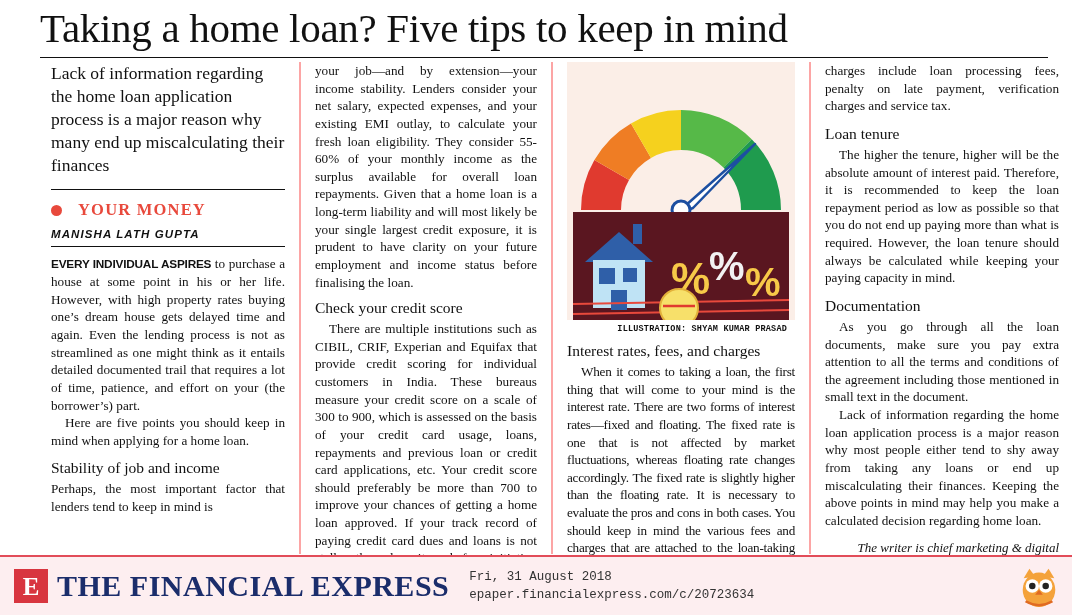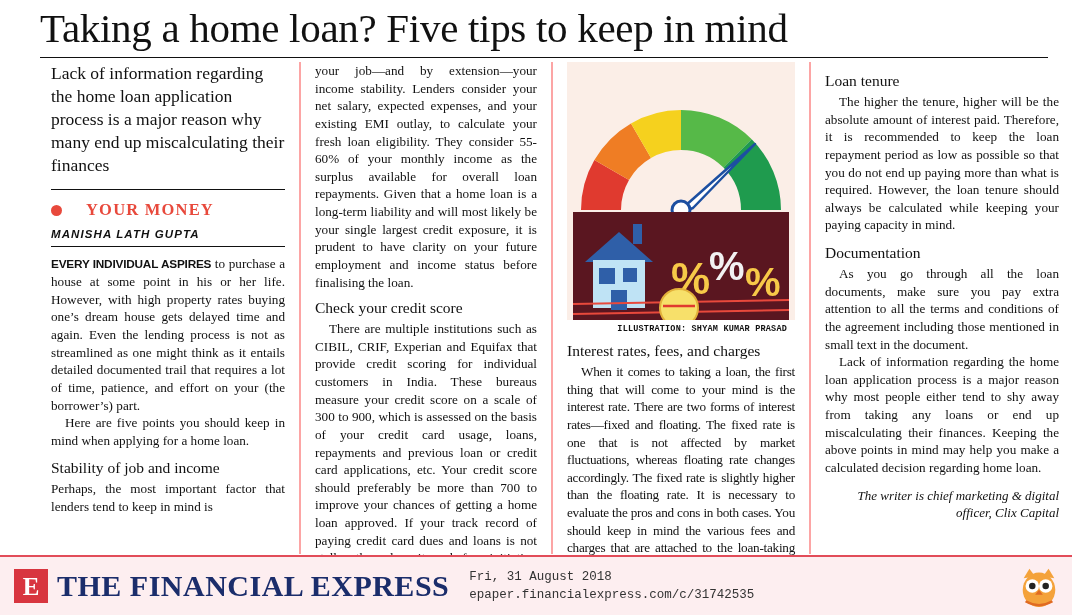--- a/index.html
+++ b/index.html
@@ -55,21 +55,21 @@
   .standfirst {
     font-family: "Liberation Serif", serif;
     font-size: 17.5px;
     line-height: 1.32;
     color: #111;
     margin-bottom: 12px;
   }
   .sf-rule { border-top: 1px solid #111; margin: 6px 0 10px 0; }
 
   .kicker {
-    display: flex; align-items: center; gap: 24px;
+    display: flex; align-items: center; gap: 16px;
     margin-bottom: 8px;
   }
   .kicker .dot {
     width: 11px; height: 11px; border-radius: 50%;
     background: #e8493c; display: inline-block;
   }
   .kicker .kicker-text {
     font-family: "Liberation Serif", serif;
     font-weight: bold;
     font-size: 16.5px;
@@ -267,38 +267,39 @@
           <circle cx="120" cy="246" r="19" fill="#f7e06a" stroke="#e3b13a" stroke-width="2"></circle>
           <line x1="104" y1="244" x2="136" y2="244" stroke="#e03a2f" stroke-width="2.5"></line>
         </svg>
       </div>
       <div class="illo-credit">ILLUSTRATION: SHYAM KUMAR PRASAD</div>
       <h3 class="subhead first" style="margin-top:8px">Interest rates, fees, and charges</h3>
       <p class="body tight" style="text-indent:14px">When it comes to taking a loan, the first thing that will come to your mind is the interest rate. There are two forms of interest rates—fixed and floating. The fixed rate is one that is not affected by market fluctuations, whereas floating rate changes accordingly. The fixed rate is slightly higher than the floating rate. It is necessary to evaluate the pros and cons in both cases. You should keep in mind the various fees and charges that are attached to the loan-taking process. Some of these fees and</p>
     </div>
 
     <div class="col col4">
+      <p class="body">charges include loan processing fees, penalty on late payment, verification charges and service tax.</p>
       <h3 class="subhead">Loan tenure</h3>
       <p class="body" style="text-indent:14px">The higher the tenure, higher will be the absolute amount of interest paid. Therefore, it is recommended to keep the loan repayment period as low as possible so that you do not end up paying more than what is required. However, the loan tenure should always be calculated while keeping your paying capacity in mind.</p>
       <h3 class="subhead">Documentation</h3>
       <p class="body" style="text-indent:14px">As you go through all the loan documents, make sure you pay extra attention to all the terms and conditions of the agreement including those mentioned in small text in the document.</p>
       <p class="body" style="text-indent:14px">Lack of information regarding the home loan application process is a major reason why most people either tend to shy away from taking any loans or end up miscalculating their finances. Keeping the above points in mind may help you make a calculated decision regarding home loan.</p>
       <div class="italic-sign">The writer is chief marketing &amp; digital officer, Clix Capital</div>
     </div>
 
   </div>
 
   <div class="footer">
     <div class="fe-logo">
       <span class="fe-mark">E</span>
       <span class="fe-name">THE FINANCIAL EXPRESS</span>
     </div>
     <div class="footer-meta">
       <div>Fri, 31 August 2018</div>
-      <div>epaper.financialexpress.com/c/31742535</div>
+      <div>epaper.financialexpress.com/c/20723634</div>
     </div>
     <svg class="owl" viewBox="0 0 48 48">
       <ellipse cx="24" cy="28" rx="17" ry="18" fill="#f4a23a"></ellipse>
       <path d="M8 16 L14 6 L20 14 Z" fill="#f4a23a"></path>
       <path d="M40 16 L34 6 L28 14 Z" fill="#f4a23a"></path>
       <circle cx="17" cy="24" r="7" fill="#ffffff"></circle>
       <circle cx="31" cy="24" r="7" fill="#ffffff"></circle>
       <circle cx="17" cy="24" r="3.4" fill="#222"></circle>
       <circle cx="31" cy="24" r="3.4" fill="#222"></circle>
       <polygon points="24,28 20,33 28,33" fill="#e06a22"></polygon>

